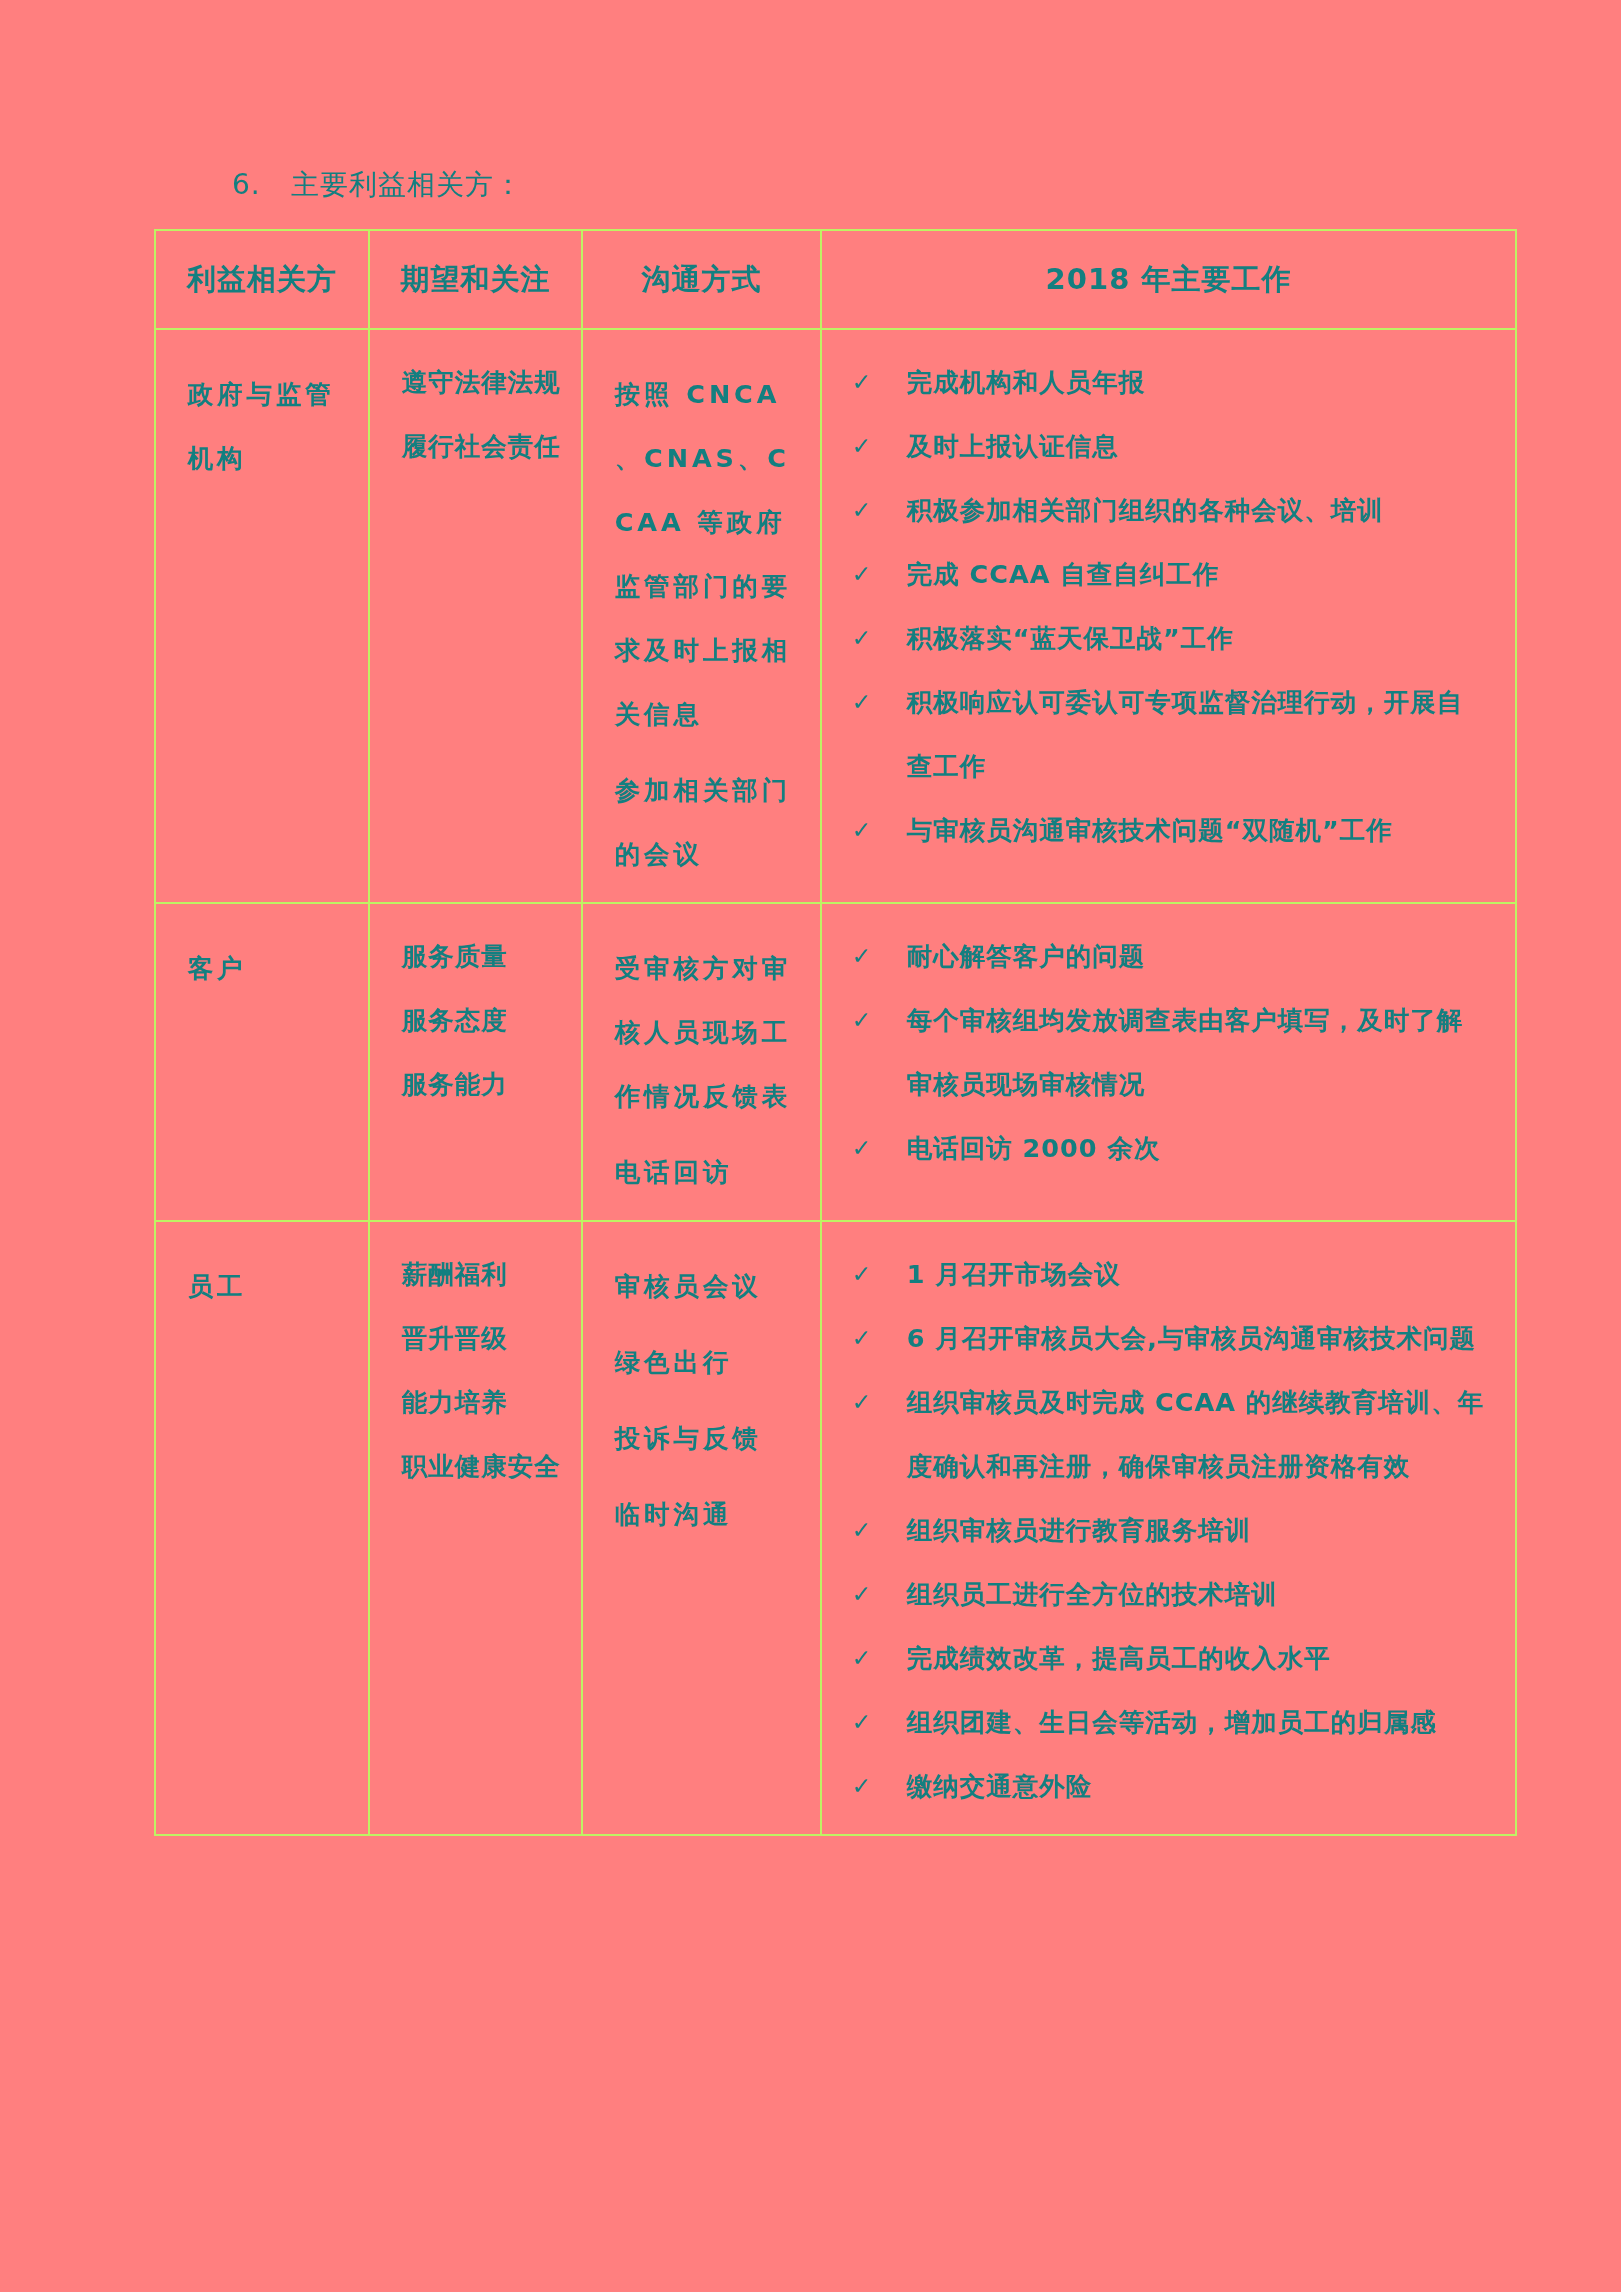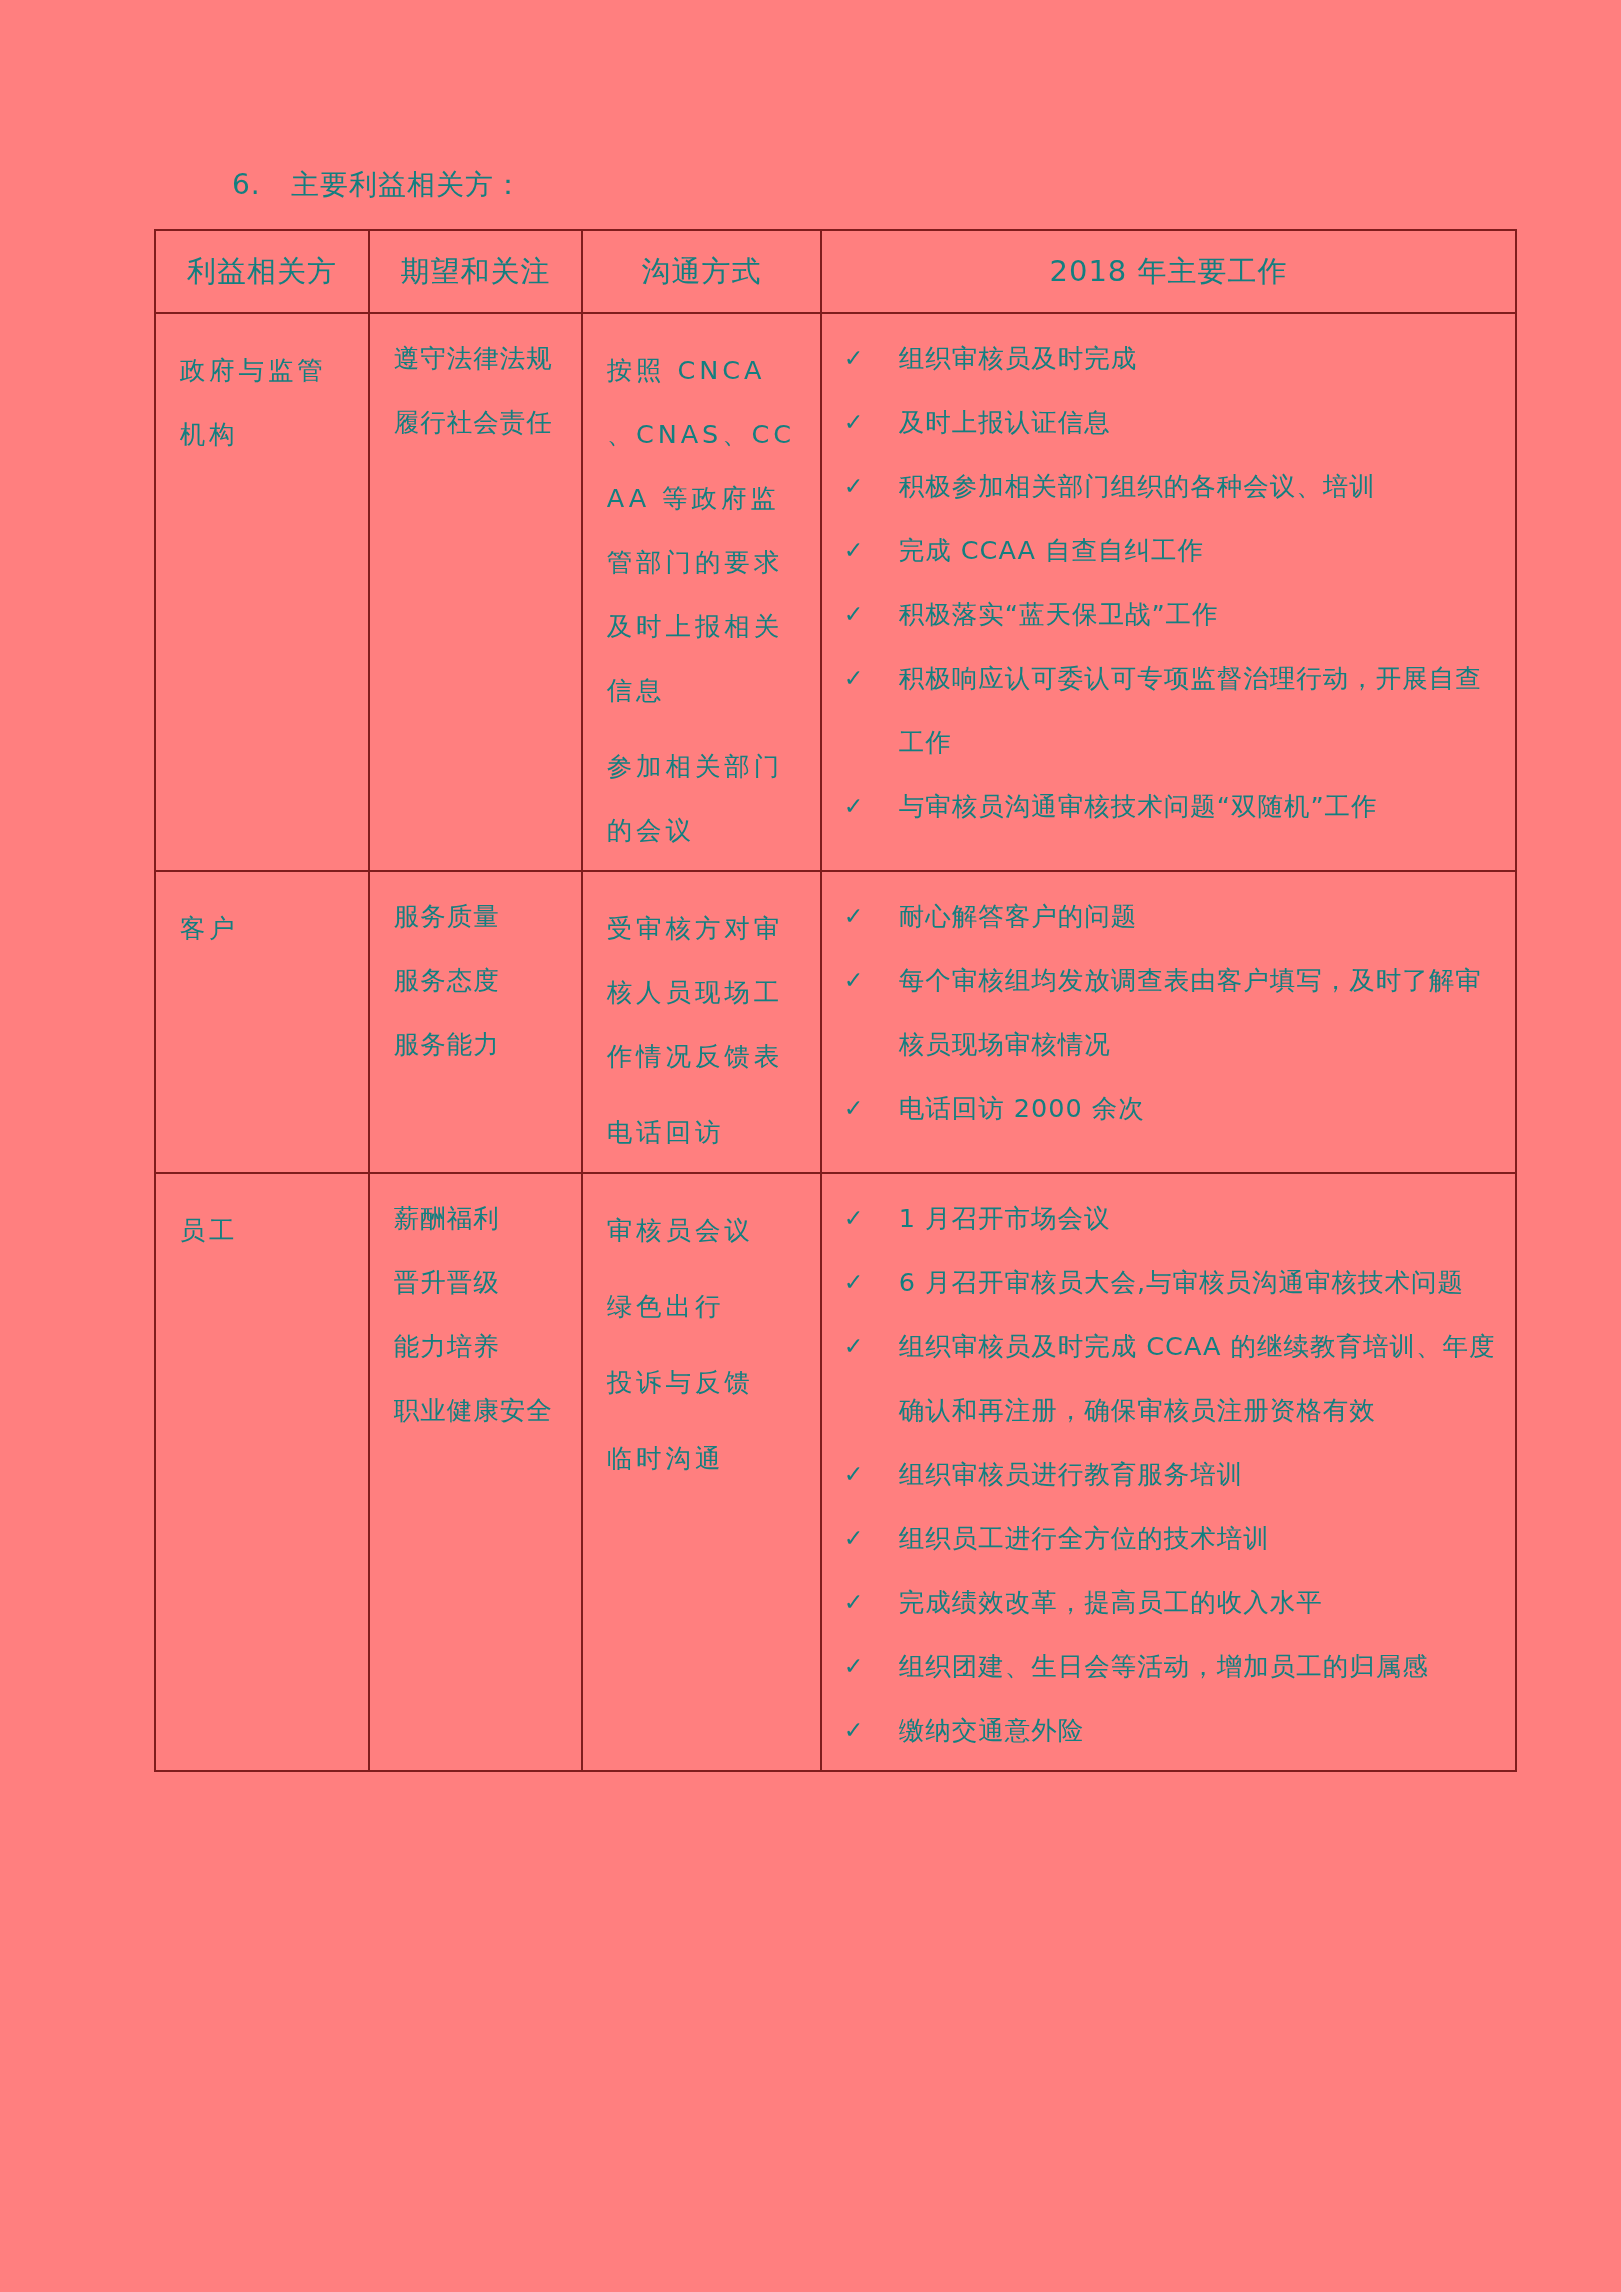--- a/index.html
+++ b/index.html
@@ -18,24 +18,24 @@
       margin-left: 14px;
     }
     .heading .num { display: inline-block; width: 59px; }
     table {
       position: absolute; left: 154px; top: 229px;
       border-collapse: collapse;
       table-layout: fixed;
       width: 1362px;
     }
     td, th {
-      border: 2px solid #7f1d1d;
+      border: 2px solid #bef264;
       vertical-align: top;
-      font-weight: normal;
-      padding: 8px;
+      font-weight: bold;
+      padding: 16px;
     }
     th {
       height: 65px; font-size: 29px; line-height: 65px; text-align: center;
       letter-spacing: 1px;
     }
     td { font-size: 25.5px; line-height: 64px; letter-spacing: 1px; }
     td .cell { padding: 3.9px 11.8px 0 15.7px; }
     .line { display: block; white-space: nowrap; }
     .wrap { white-space: normal; word-break: break-all; margin-top: 12px; }
     ul.checks { list-style: none; margin: 0; padding: 3.9px 9.8px 0 13.7px; }
@@ -82,21 +82,21 @@
         <td>
           <div class="cell">
             <span class="line wrap stretch" style="white-space: normal;">按照 CNCA 、CNAS、CCAA 等政府监管部门的要求及时上报相关信息</span>
             <span class="line wrap stretch" style="white-space: normal;">参加相关部门的会议</span>
           </div>
         </td>
         <td>
           <ul class="checks">
             <li>
               <span class="chk">✓</span>
-              <span class="txt">组织审核员及时完成</span>
+              <span class="txt">完成机构和人员年报</span>
             </li>
             <li>
               <span class="chk">✓</span>
               <span class="txt">及时上报认证信息</span>
             </li>
             <li>
               <span class="chk">✓</span>
               <span class="txt">积极参加相关部门组织的各种会议、培训</span>
             </li>
             <li>

